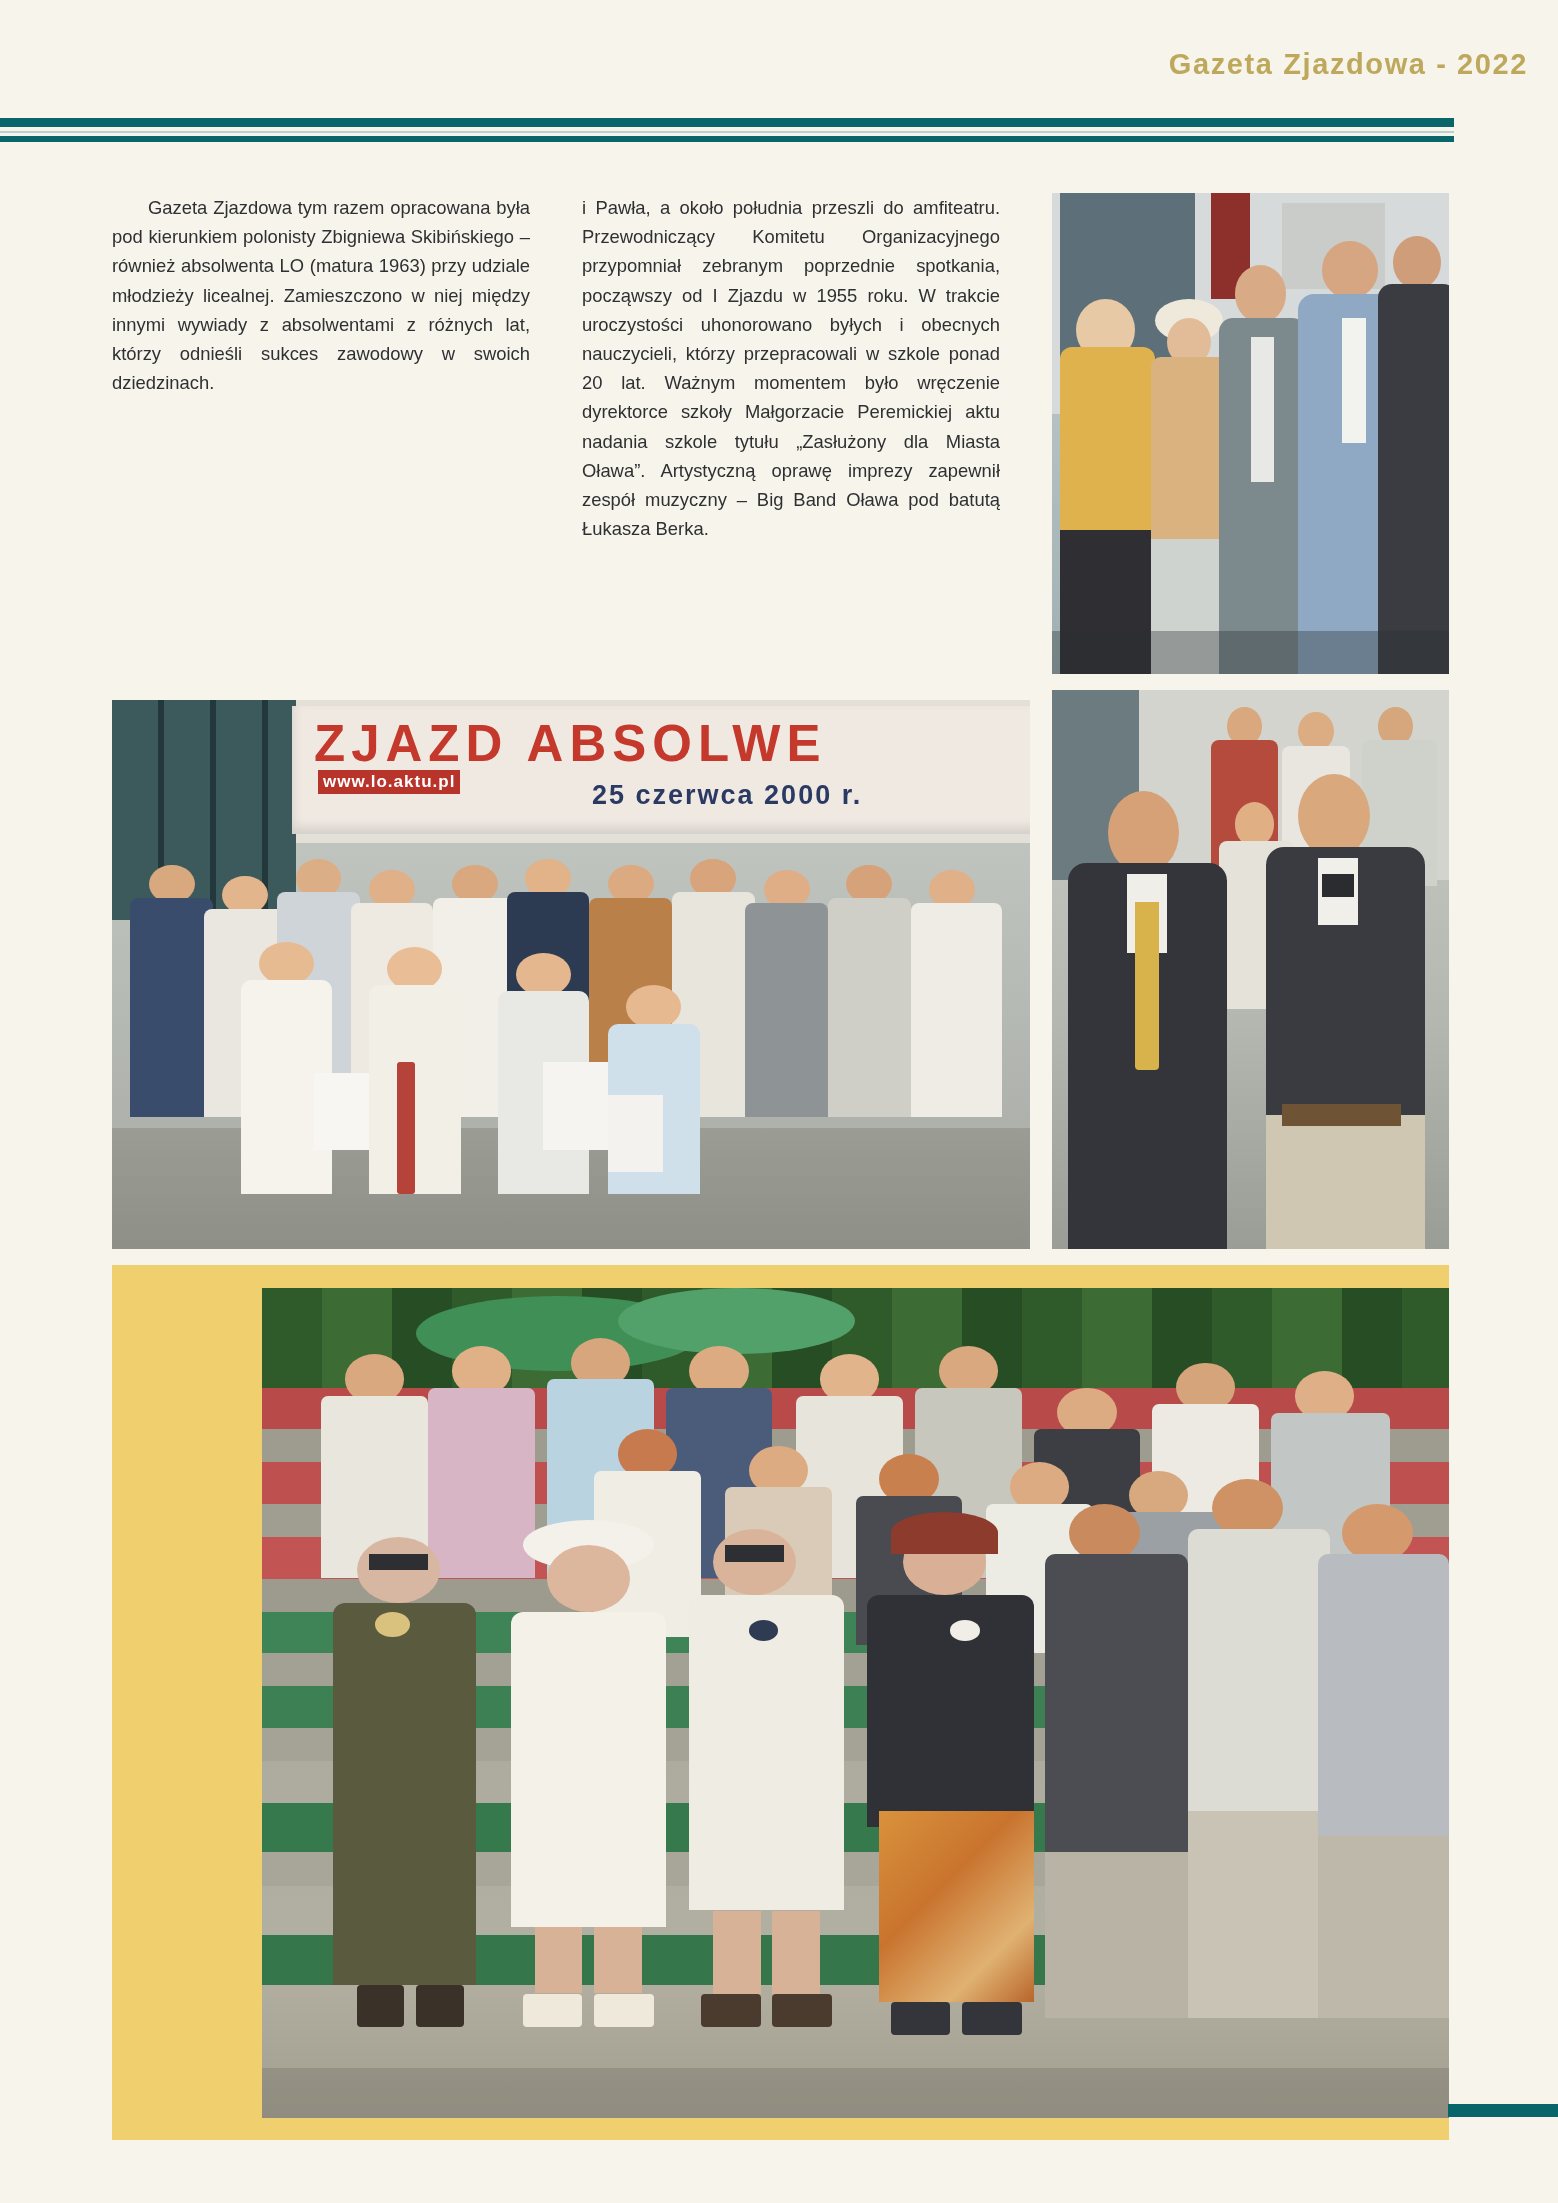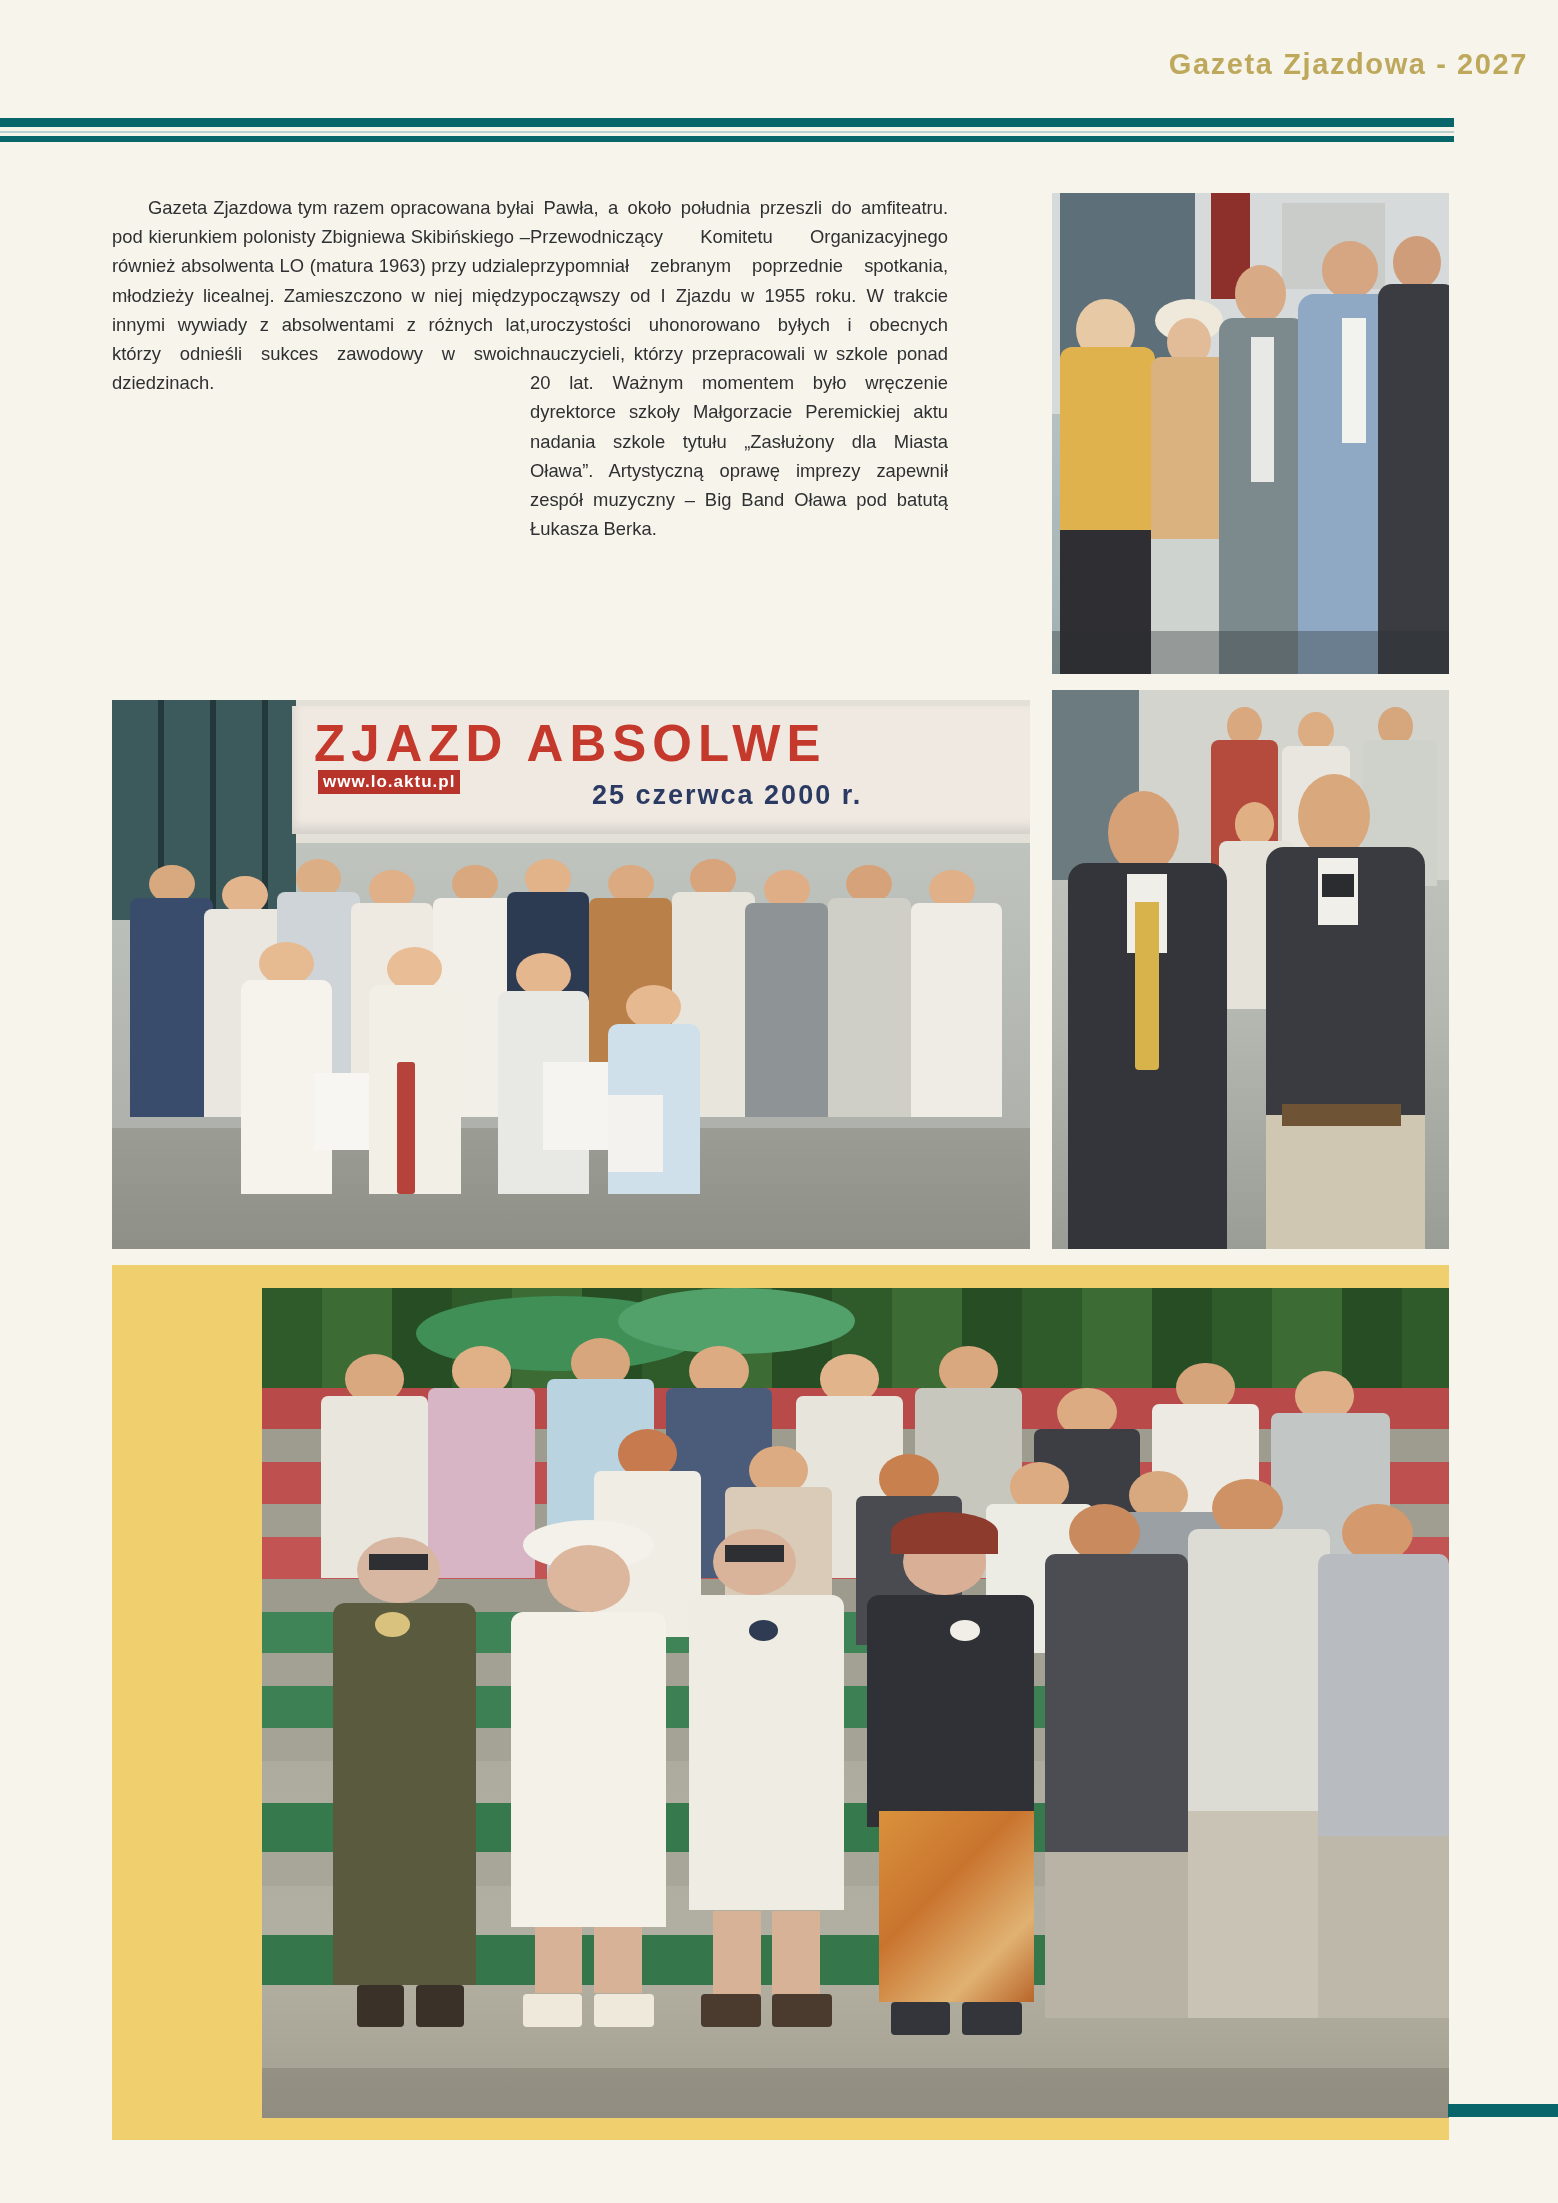--- a/index.html
+++ b/index.html
@@ -64,21 +64,21 @@
     width: 418px;
     float: left;
     color: #2f3032;
     font-size: 18.4px;
     line-height: 29.2px;
     text-align: justify;
     text-justify: inter-word;
     -webkit-hyphens: none;
     hyphens: none;
   }
-  .col.right { }
+  .col.right { margin-left: 52px; }
   .col p { margin: 0; }
   .col p.indent { text-indent: 36px; }
 
   
   .photo {
     position: absolute;
     overflow: hidden;
     background: #9aa6ac;
   }
 
@@ -143,21 +143,21 @@
   }
 
   .clear { clear: both; }
 </style>
 </head>
 <body>
 
 <div class="page">
 
   <div class="masthead">
-    <div class="masthead-title">Gazeta Zjazdowa  -  2027</div>
+    <div class="masthead-title">Gazeta Zjazdowa  -  2022</div>
   </div>
   <div class="rule rule-a"></div>
   <div class="rule rule-b"></div>
   <div class="rule rule-c"></div>
 
   <div class="cols">
 
     <div class="col left">
       <p class="indent">Gazeta Zjazdowa tym razem opracowana była pod kierunkiem polonisty Zbigniewa Skibińskiego – również absolwenta LO (matura 1963) przy udziale młodzieży licealnej. Zamieszczono w niej między innymi wywiady  z absolwentami z różnych lat, którzy odnieśli sukces zawodowy w swoich dziedzinach.</p>
     </div>

